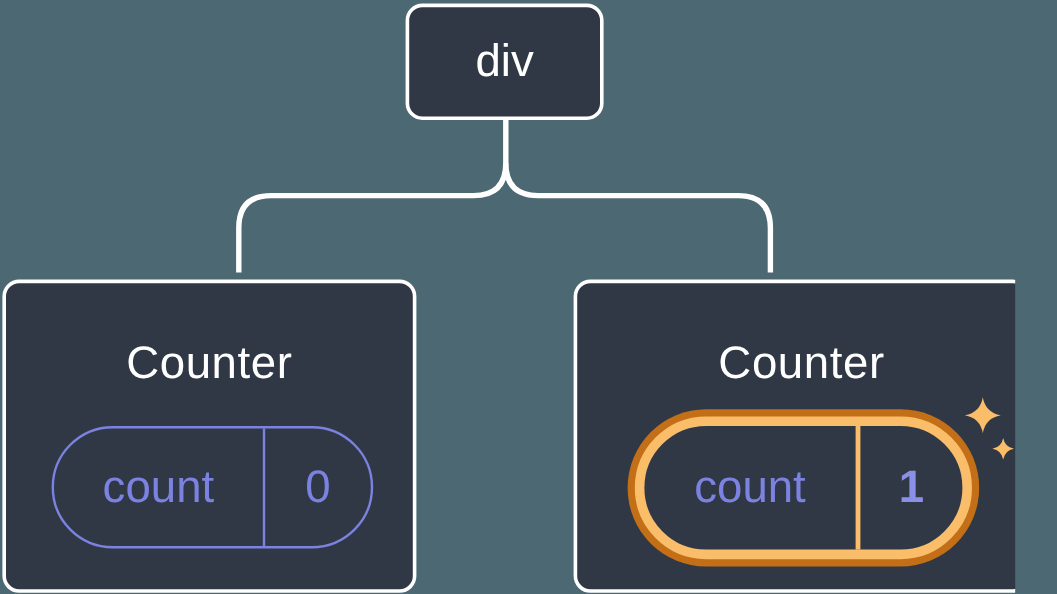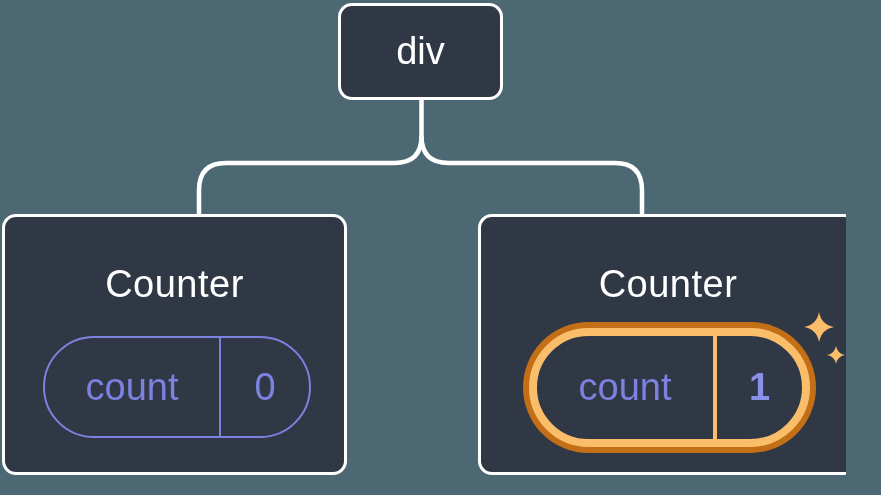--- a/index.html
+++ b/index.html
@@ -35,21 +35,21 @@
     width: 165px;
     height: 97px;
     display: flex;
     align-items: center;
     justify-content: center;
     color: #FFFFFF;
     font-size: 38px;
     font-weight: 500;
   }
   .counter-node {
-    top: 214px;
+    top: 233px;
     width: 345px;
     height: 261px;
   }
   .counter-left { left: 2px; }
   .counter-right { left: 478px; width: 380px; }
   .counter-title {
     position: absolute;
     left: 0;
     top: 46px;
     width: 100%;

